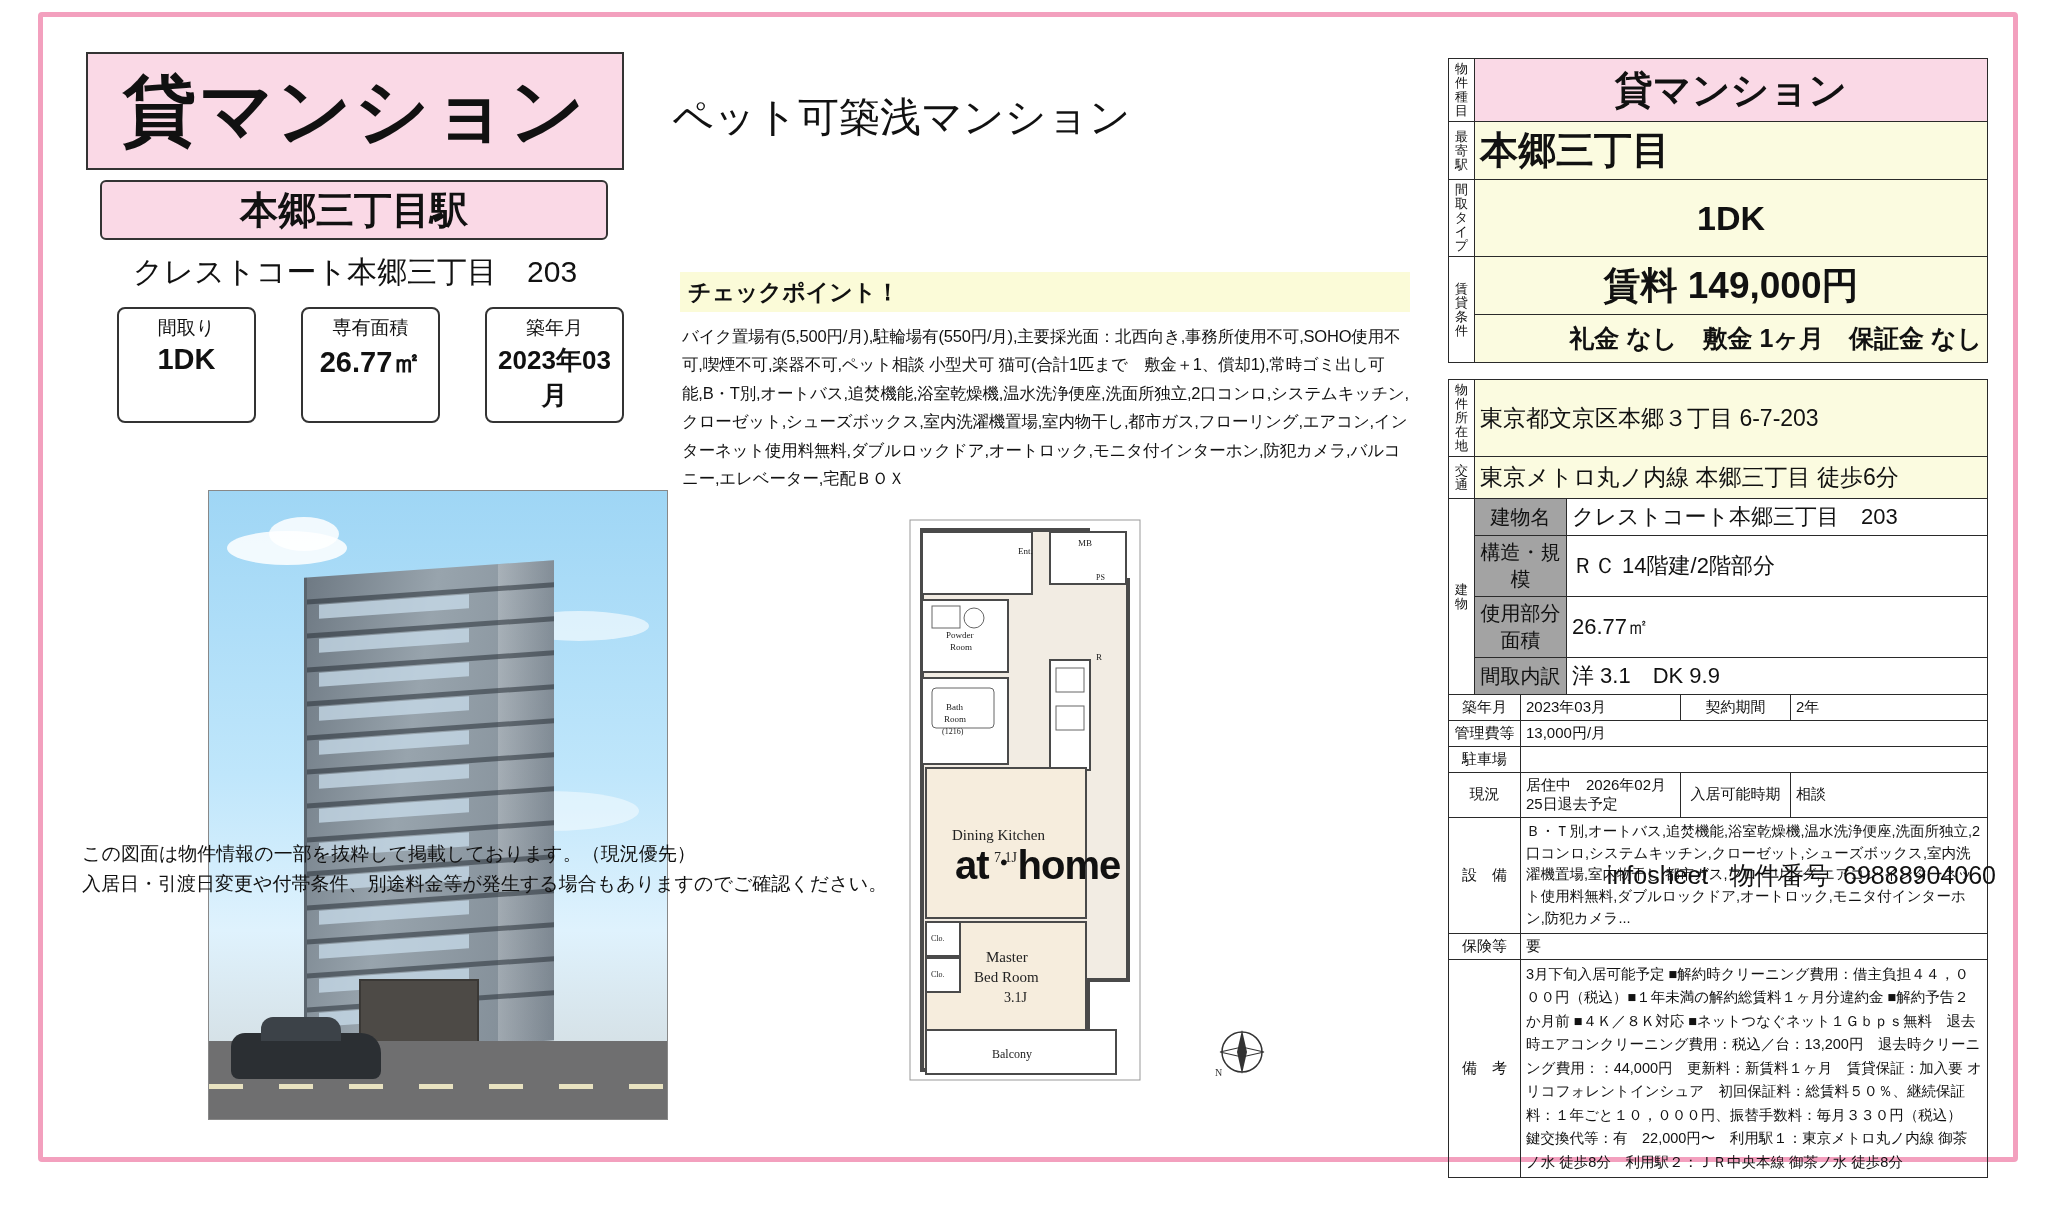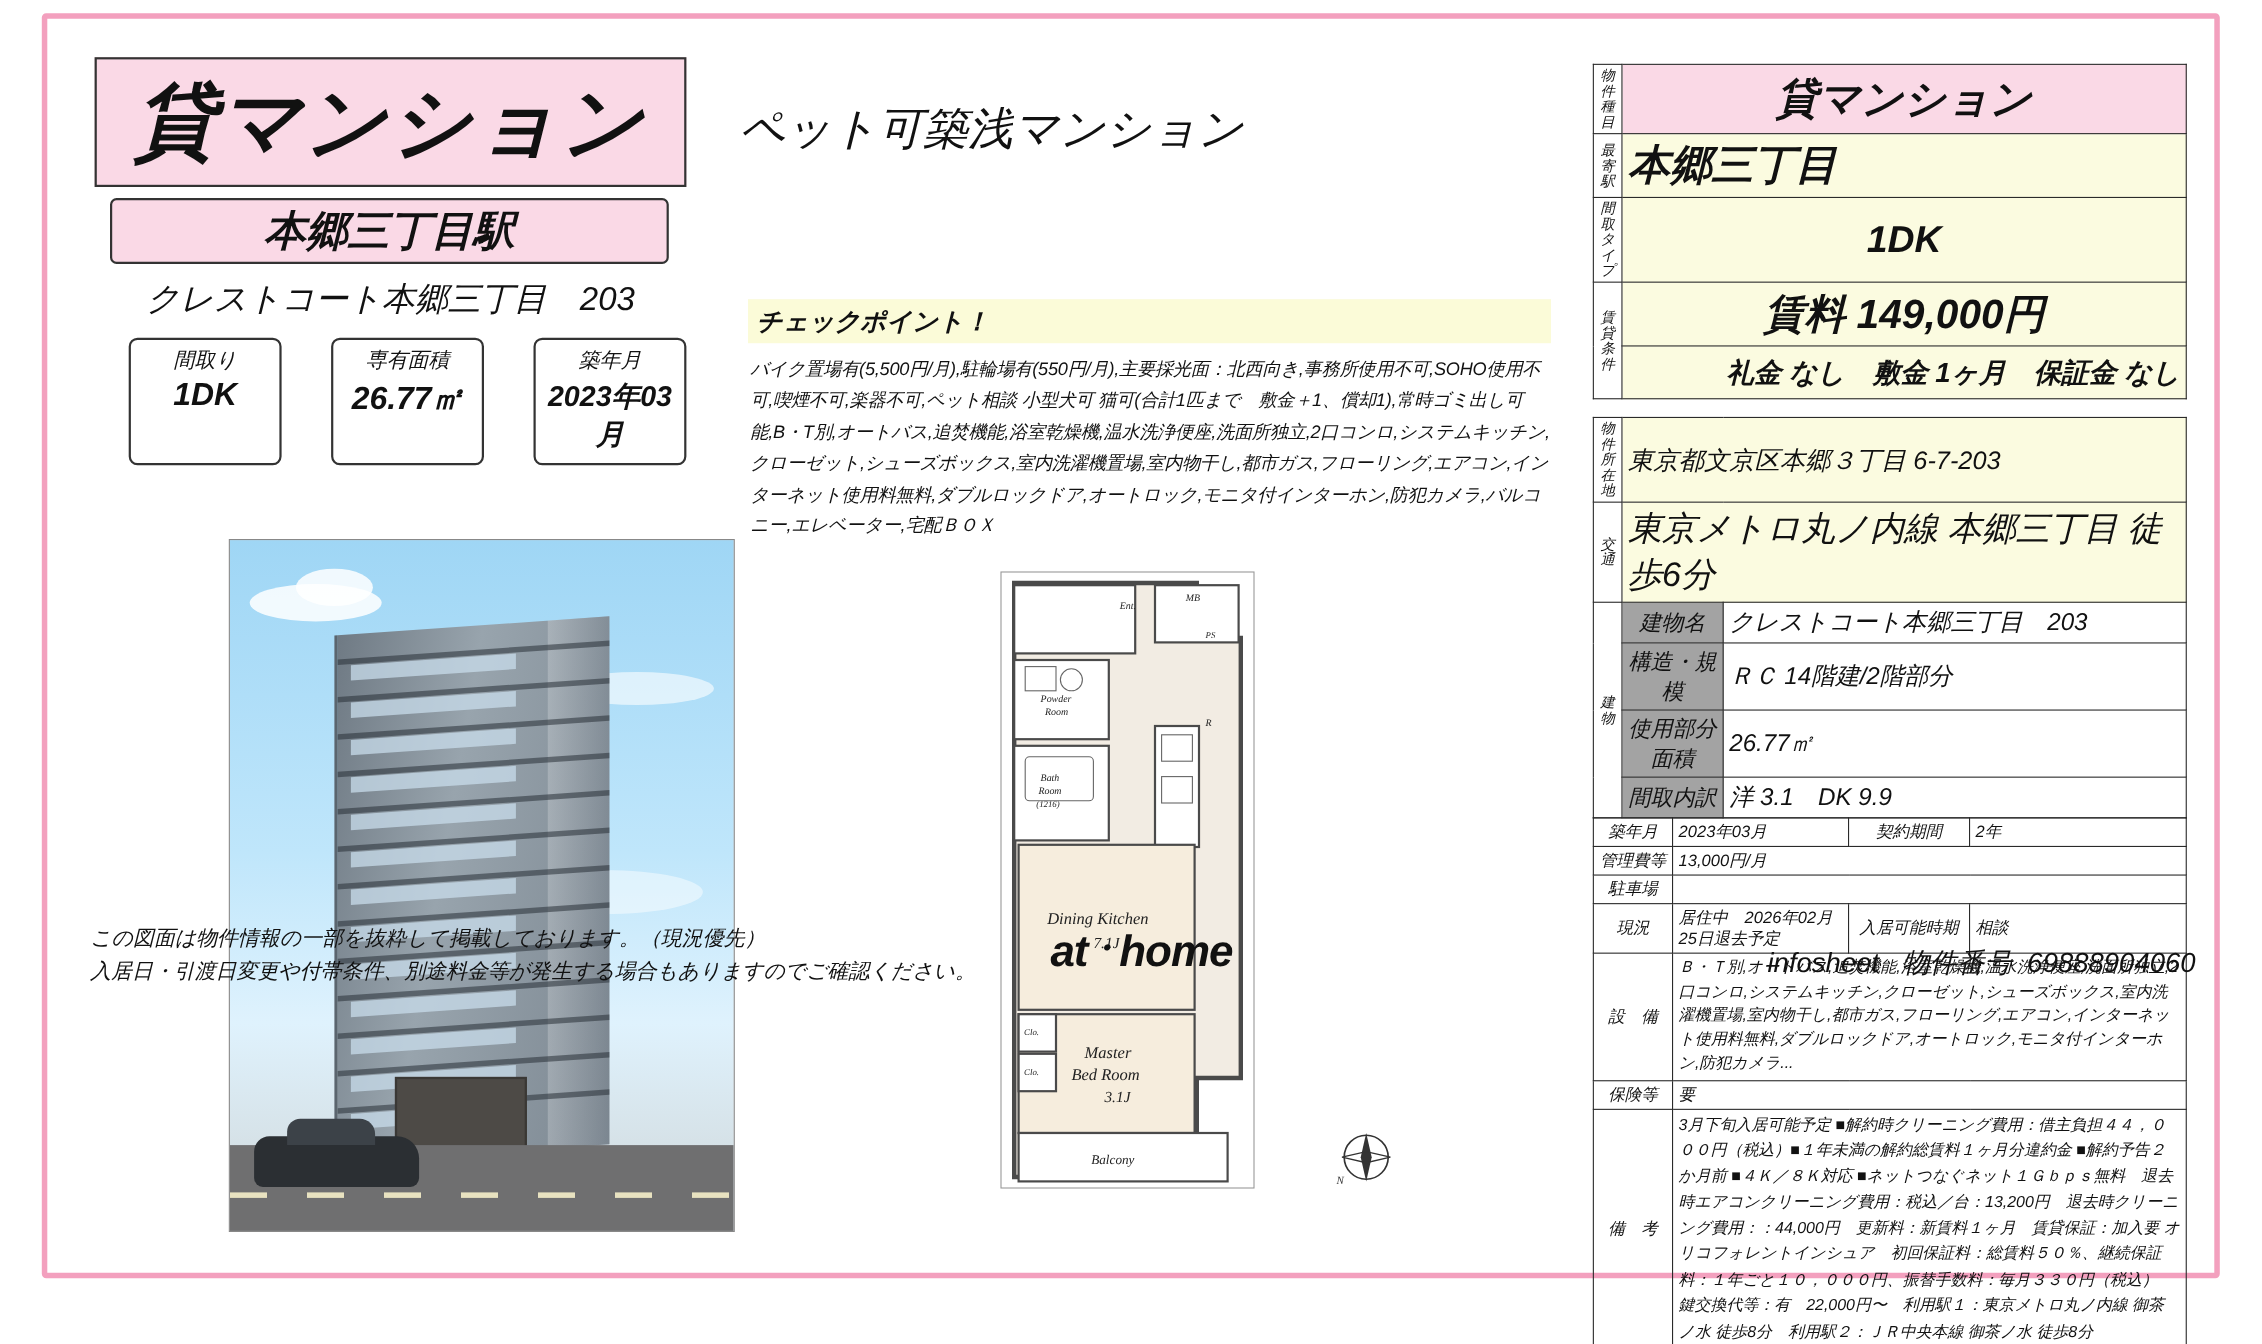--- a/index.html
+++ b/index.html
@@ -9,21 +9,20 @@
     height: 1222px;
     background: #ffffff;
     font-family: "Liberation Sans", sans-serif;
     color: #111;
     overflow: hidden;
   }
   .sheet {
     position: relative;
     width: 2056px;
     height: 920px;
-    font-style: italic;
   }
   .pink-frame {
     position: absolute;
     left: 38px; top: 12px;
     width: 1980px; height: 1150px;
     border: 5px solid #f3a0be;
     border-radius: 4px;
   }
 
   
@@ -233,21 +232,21 @@
   .hdr-cond {
     background: #fbfbe0;
     text-align: right;
     font-size: 25px;
     font-weight: bold;
     height: 48px;
   }
 
   .blk2 { margin-top: 16px; }
   .addr-cell { font-size: 23px; height: 42px; background:#fbfbe0; }
-  .trans-cell { font-size: 31px; height: 42px; background:#fbfbe0;}
+  .trans-cell { font-size: 23px; height: 42px; background:#fbfbe0;}
   .sub-lbl {
     width: 92px; text-align: center; font-size: 20px; background: #a3a3a3;
   }
   .sub-val { font-size: 22px; }
   .row-lbl {
     width: 72px; text-align: center; font-size: 15px;
   }
   .small-val { font-size: 15px; }
   .equip { font-size: 14.5px; line-height: 1.5; }
   .notes { font-size: 14.5px; line-height: 1.62; }

